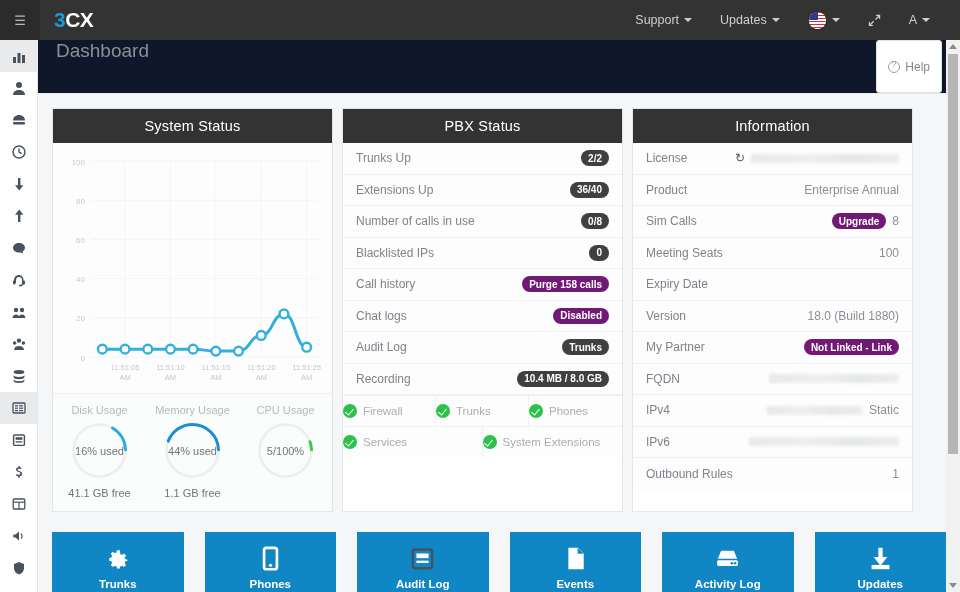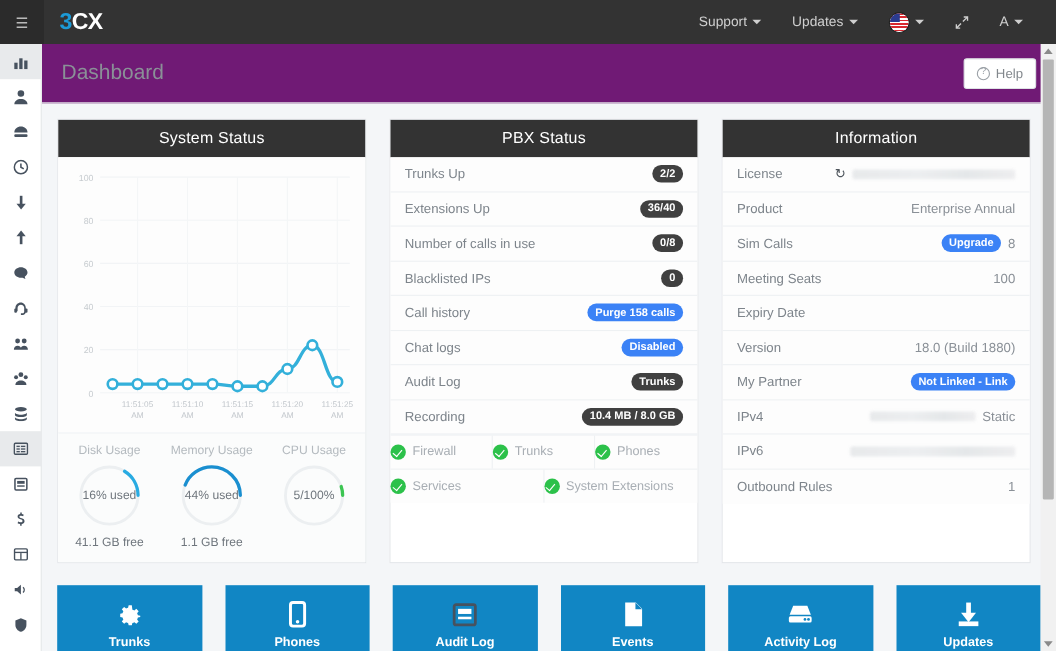--- a/index.html
+++ b/index.html
@@ -47,36 +47,36 @@
   .side-item {
     width: 38px; height: 32px; display: flex; align-items: center; justify-content: center;
     color: #4a5568; cursor: pointer;
   }
   .side-item.active { background: #e8eaec; }
   .side-item svg { width: 14px; height: 14px; fill: #47525f; }
 
   
   .pagehead {
     position: absolute; top: 40px; left: 38px; width: 922px; height: 54px;
-    background: #701a75; border-bottom: 1px solid #e7eaec;
-    display: flex; align-items: center; padding: 0 18px;
+    background: #0f172a; border-bottom: 1px solid #e7eaec;
+    display: flex; padding: 0 18px;
   }
   .pagetitle { font-size: 19px; color: #8a9097; font-weight: normal; }
   .help-btn {
     margin-left: auto; background: #ffffff; border: 1px solid #dfe3e6; border-radius: 3px;
     font-size: 12px; color: #83888d; padding: 6px 11px; display: flex; align-items: center; gap: 5px;
     cursor: pointer;
   }
   .help-ico { width: 12px; height: 12px; border: 1.6px solid #9aa0a6; border-radius: 50%;
               display: inline-block; position: relative; }
   .help-ico::after { content: "?"; position: absolute; left: 2.3px; top: -2.4px; font-size: 9px; color: #9aa0a6; }
 
   
   .content { position: absolute; top: 94px; left: 38px; width: 908px; height: 498px; padding: 14px 0 0 14px; }
-  .panels { display: flex; gap: 21px; }
+  .panels { display: flex; gap: 9px; }
   .panel { width: 281px; background: #ffffff; border: 1px solid #e4e7ea; }
   .panel-head {
     background: #333333; color: #ffffff; text-align: center;
     font-size: 14.5px; padding: 9px 0; letter-spacing: .2px;
   }
   .panel-body { background: #fdfdfd; }
 
   
   .chart-wrap { height: 250px; padding: 8px 6px 0 6px; background: #fdfdfd; position: relative; }
   .gauges { display: flex; border-top: 1px solid #edf0f2; padding: 10px 0 12px; background: #fbfcfc; }
@@ -90,21 +90,21 @@
   
   .row {
     display: flex; align-items: center; justify-content: space-between;
     padding: 0 13px; height: 31.5px; border-bottom: 1px solid #eef1f3; font-size: 12px;
   }
   .row:last-child { border-bottom: none; }
   .row-label { color: #7d848b; }
   .row-val { color: #8a9097; display: flex; align-items: center; gap: 6px; }
   .badge { font-size: 10px; font-weight: bold; color: #fff; border-radius: 9px; padding: 2.5px 7px; white-space: nowrap; cursor: pointer; }
   .badge.green { background: #404040; }
-  .badge.dark  { background: #3b82f6; }
+  .badge.dark  { background: #701a75; }
 
   .checkgrid { border-top: 1px solid #eef1f3; }
   .checkrow { display: flex; }
   .checkrow.r1 .cell { width: 33.333%; }
   .checkrow.r2 .cell { width: 50%; }
   .checkrow.r1 { border-bottom: 1px solid #eef1f3; }
   .cell {
     display: flex; align-items: center; justify-content: flex-start; gap: 6px;
     padding: 8px 0; font-size: 11.5px; color: #a8aeb4; border-right: 1px solid #eef1f3;
     cursor: pointer;
@@ -483,20 +483,26 @@
             <span class="row-label">Version</span>
             <span class="row-val">18.0 (Build 1880)</span>
           </div>
           <div class="row">
             <span class="row-label">My Partner</span>
             <span class="row-val">
               <span class="badge dark">Not Linked - Link</span>
             </span>
           </div>
           <div class="row">
+            <span class="row-label">FQDN</span>
+            <span class="row-val">
+              <span class="redact" style="width:130px;display:inline-block"></span>
+            </span>
+          </div>
+          <div class="row">
             <span class="row-label">IPv4</span>
             <span class="row-val">
               <span class="redact" style="width:96px;display:inline-block"></span>
               <span>Static</span>
             </span>
           </div>
           <div class="row">
             <span class="row-label">IPv6</span>
             <span class="row-val">
               <span class="redact" style="width:150px;display:inline-block"></span>

